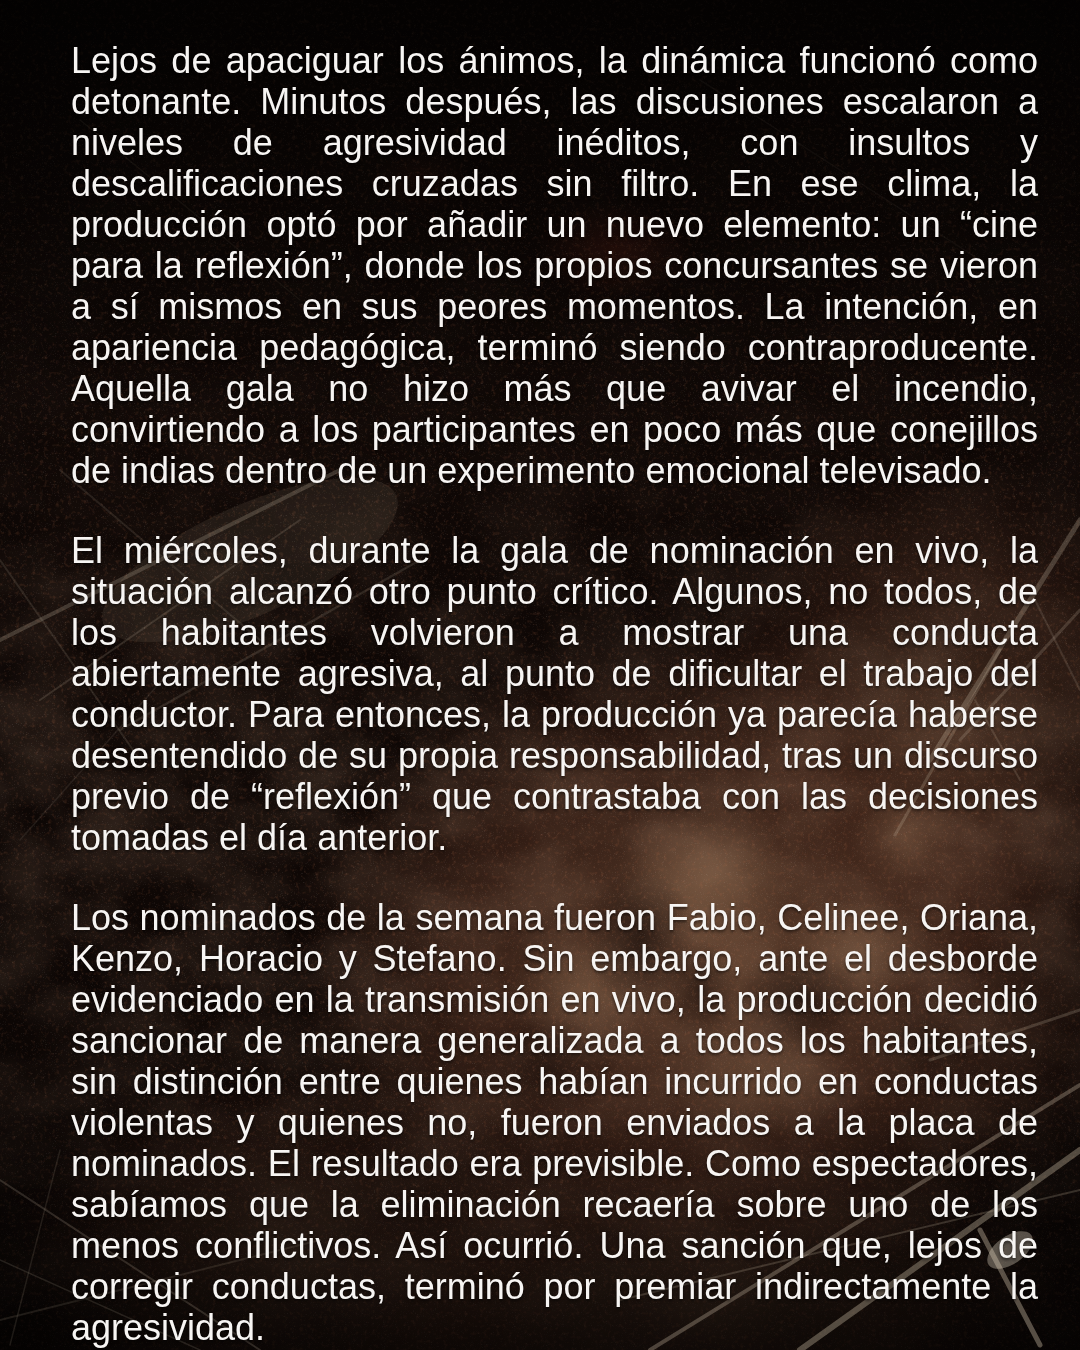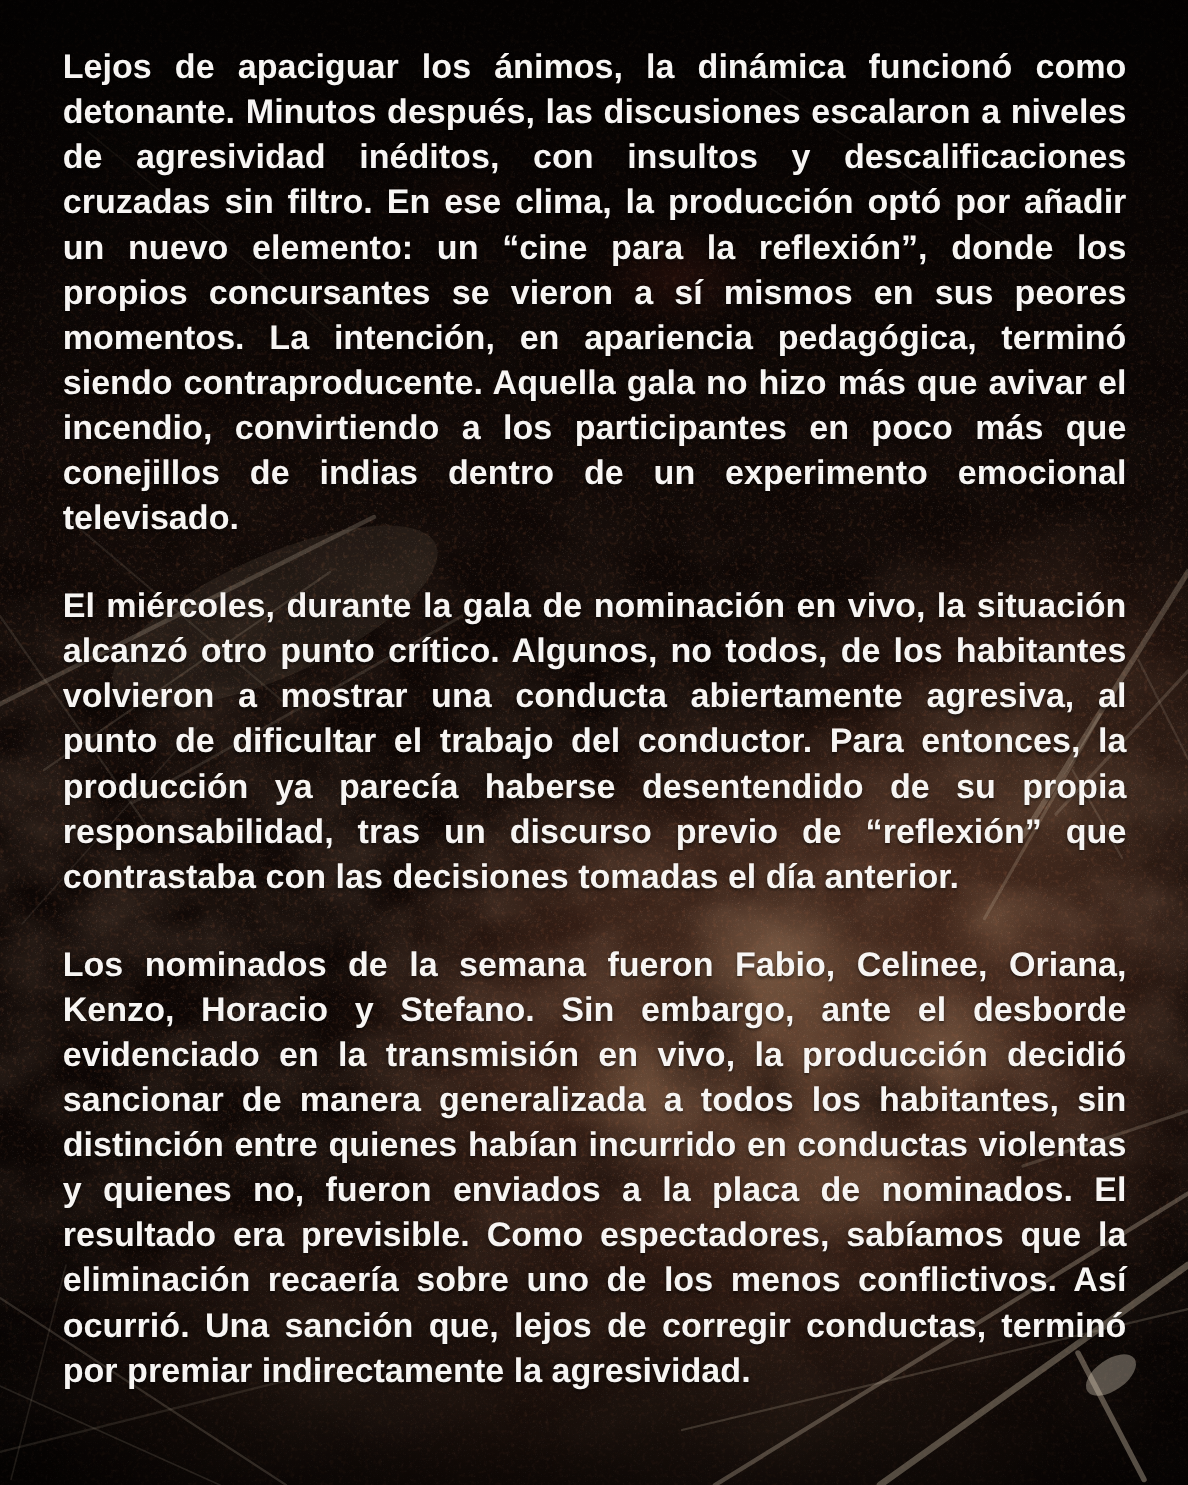--- a/index.html
+++ b/index.html
@@ -10,24 +10,24 @@
     position: relative;
     font-family: "Liberation Sans", "DejaVu Sans", sans-serif;
   }
   .canvas { position: absolute; inset: 0; width: 1080px; height: 1350px; }
   .bg {
     position: absolute; left: 0; top: 0;
     width: 1080px; height: 1350px; display: block;
   }
   .text-block {
     position: absolute;
-    left: 57px; top: 40px; width: 967px;
+    left: 71px; top: 40px; width: 967px;
     color: #f7f5f3;
-    font-weight: 700;
-    font-size: 31px;
+    font-weight: 400;
+    font-size: 36px;
     line-height: 41px;
     text-align: justify;
     text-shadow: 0 2px 3px rgba(0,0,0,0.55);
   }
   .text-block p { margin: 0 0 39px 0; }
   .text-block p:last-child { margin-bottom: 0; }
 </style>
 </head>
 <body>
 

